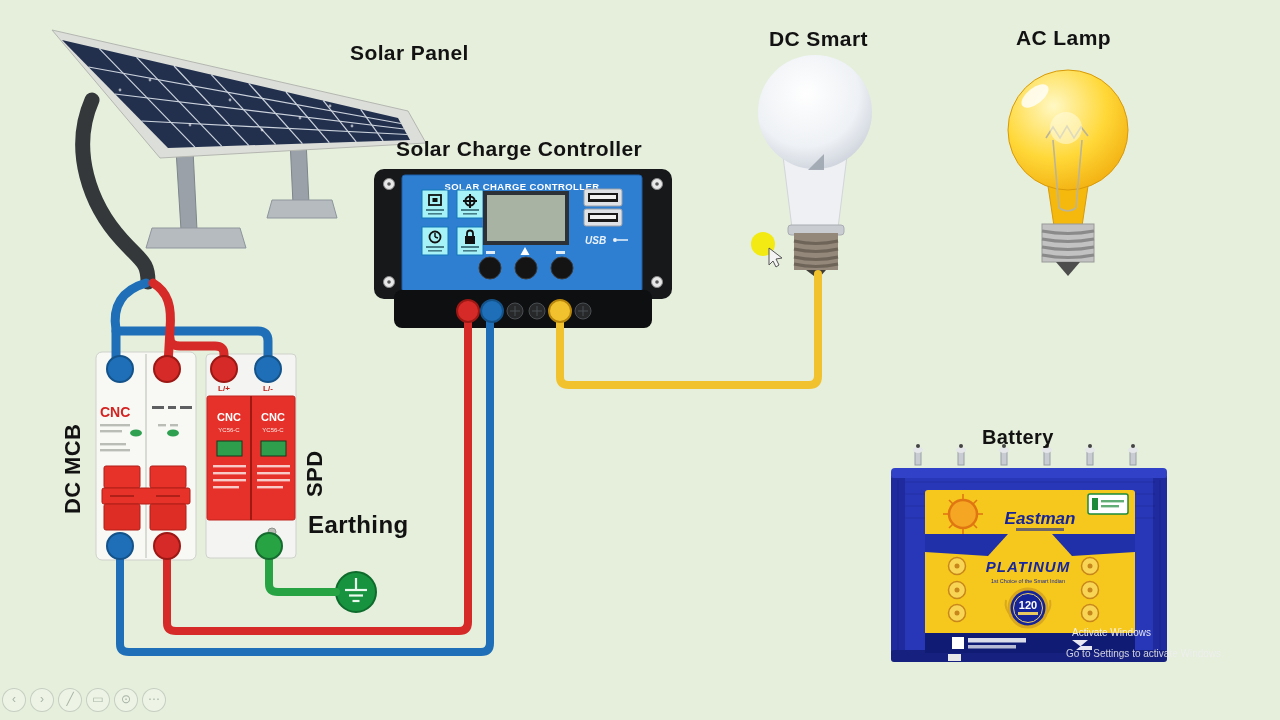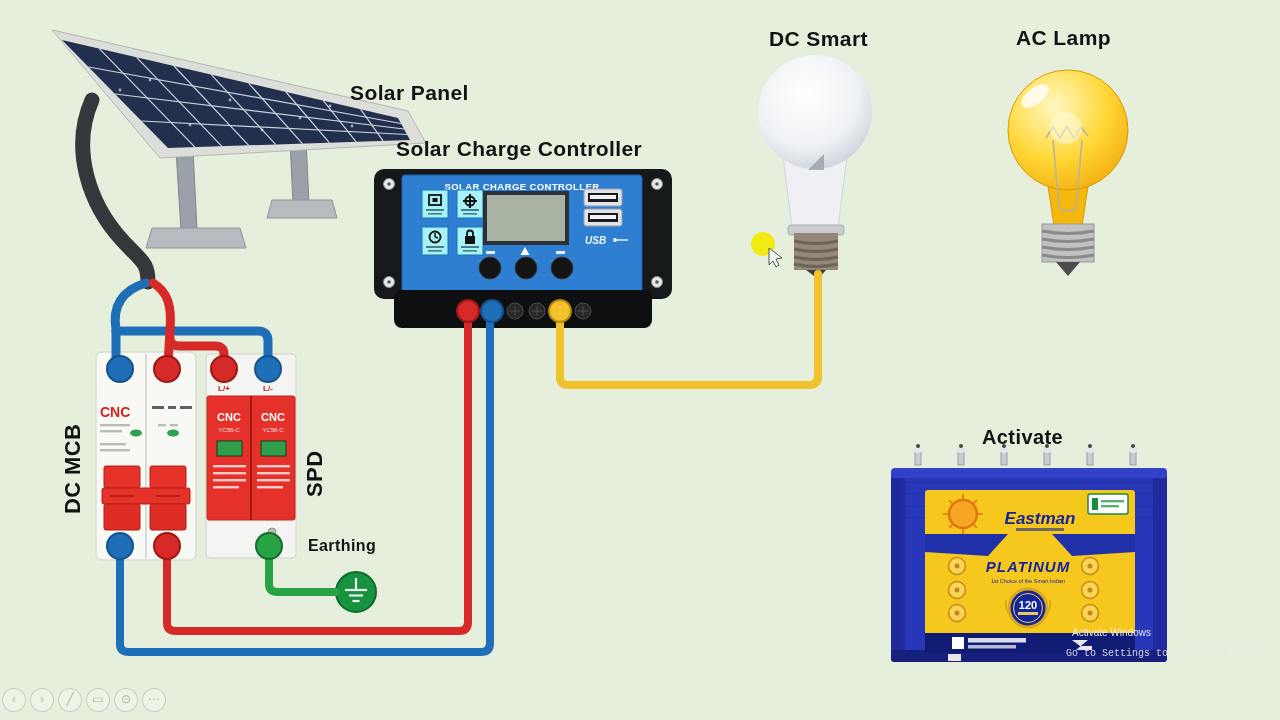--- a/index.html
+++ b/index.html
@@ -4,21 +4,21 @@
 <style>
   html,body{margin:0;padding:0;}
   #stage{position:relative;width:1280px;height:720px;background:#e5efdc;overflow:hidden;
          font-family:"Liberation Sans",sans-serif;}
   #stage svg{position:absolute;left:0;top:0;}
   .lbl{position:absolute;font-weight:bold;color:#121212;letter-spacing:.4px;white-space:nowrap;}
   .lbl-lg{font-size:21px;}
   .lbl-vert{transform:rotate(-90deg);transform-origin:0 0;font-size:22px;}
   .watermark{position:absolute;color:rgba(244,244,244,.92);font-weight:400;}
   .wm1{left:1072px;top:627px;font-size:10px;}
-  .wm2{left:1066px;top:648px;font-size:10px;color:rgba(238,238,238,.85);font-family:Liberation Mono, monospace;}
+  .wm2{left:1066px;top:648px;font-size:10px;color:rgba(238,238,238,.85);}
   .toolbar{position:absolute;left:2px;top:688px;display:flex;gap:4px;}
   .tool-btn{width:22px;height:22px;border-radius:50%;border:1px solid rgba(125,138,125,.35);
             background:rgba(255,255,255,.30);color:rgba(110,125,115,.55);
             font-size:12px;line-height:21px;text-align:center;user-select:none;}
   svg text{font-family:"Liberation Sans",sans-serif;}
 </style>
 </head>
 <body>
 
 <div id="stage" style="background: rgb(229, 239, 220);">
@@ -404,28 +404,28 @@
     <circle cx="492" cy="311" r="11" stroke="#14538a" stroke-width="2" fill="#1e6fb8"></circle>
     <circle cx="560" cy="311" r="11" stroke="#b8860b" stroke-width="2" fill="#f1c22e"></circle>
   </g>
 
   <g>
     <circle cx="763" cy="244" r="12" fill="#f2ea12"></circle>
     <polygon points="769,248 769,265 773,261 776,267 779,265 776,259 782,258" fill="#f4f4f4" stroke="#555" stroke-width="1"></polygon>
   </g>
 </svg>
 
-<div class="lbl lbl-lg" style="left:350px;top:41px;margin-top:40px;">Solar Panel</div>
+<div class="lbl lbl-lg" style="left:350px;top:41px;">Solar Panel</div>
 <div class="lbl lbl-lg" style="left:396px;top:137px;">Solar Charge Controller</div>
 <div class="lbl lbl-lg" style="left:769px;top:27px;">DC Smart</div>
 <div class="lbl lbl-lg" style="left:1016px;top:26px;">AC Lamp</div>
 <div class="lbl lbl-vert" style="left:60px;top:514px;">DC MCB</div>
 <div class="lbl lbl-vert" style="left:302px;top:497px;">SPD</div>
-<div class="lbl" style="left:308px;top:537px;font-size:16px;text-align:center;">Earthing</div>
-<div class="lbl" style="left:982px;top:426px;font-size:20px;">Activate</div>
+<div class="lbl" style="left:308px;top:511px;font-size:24px;text-align:center;">Earthing</div>
+<div class="lbl" style="left:982px;top:426px;font-size:20px;">Battery</div>
 
 <div class="watermark wm1">Activate Windows</div>
 <div class="watermark wm2">Go to Settings to activate Windows</div>
 
 <div class="toolbar">
   <div class="tool-btn">‹</div>
   <div class="tool-btn">›</div>
   <div class="tool-btn">╱</div>
   <div class="tool-btn">▭</div>
   <div class="tool-btn">⊙</div>

